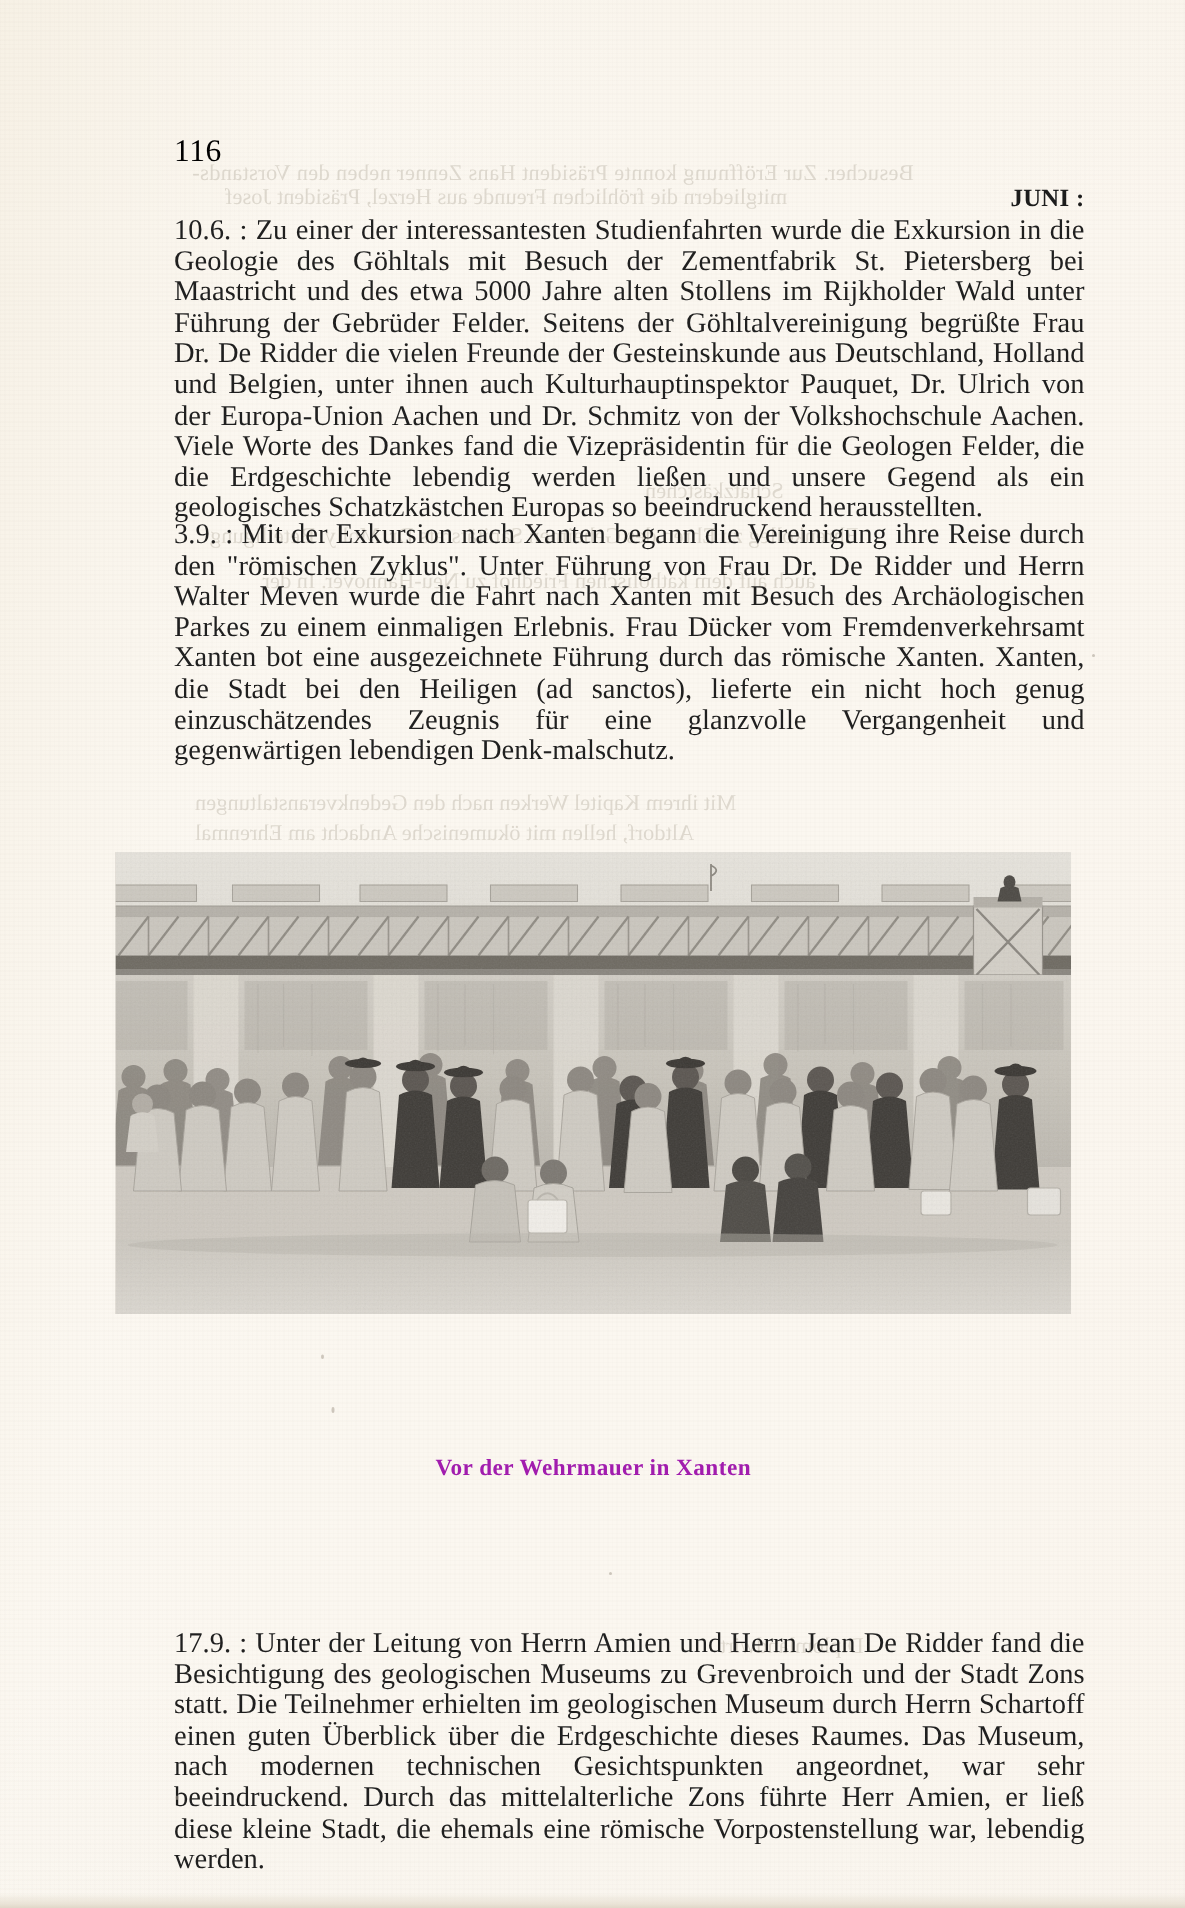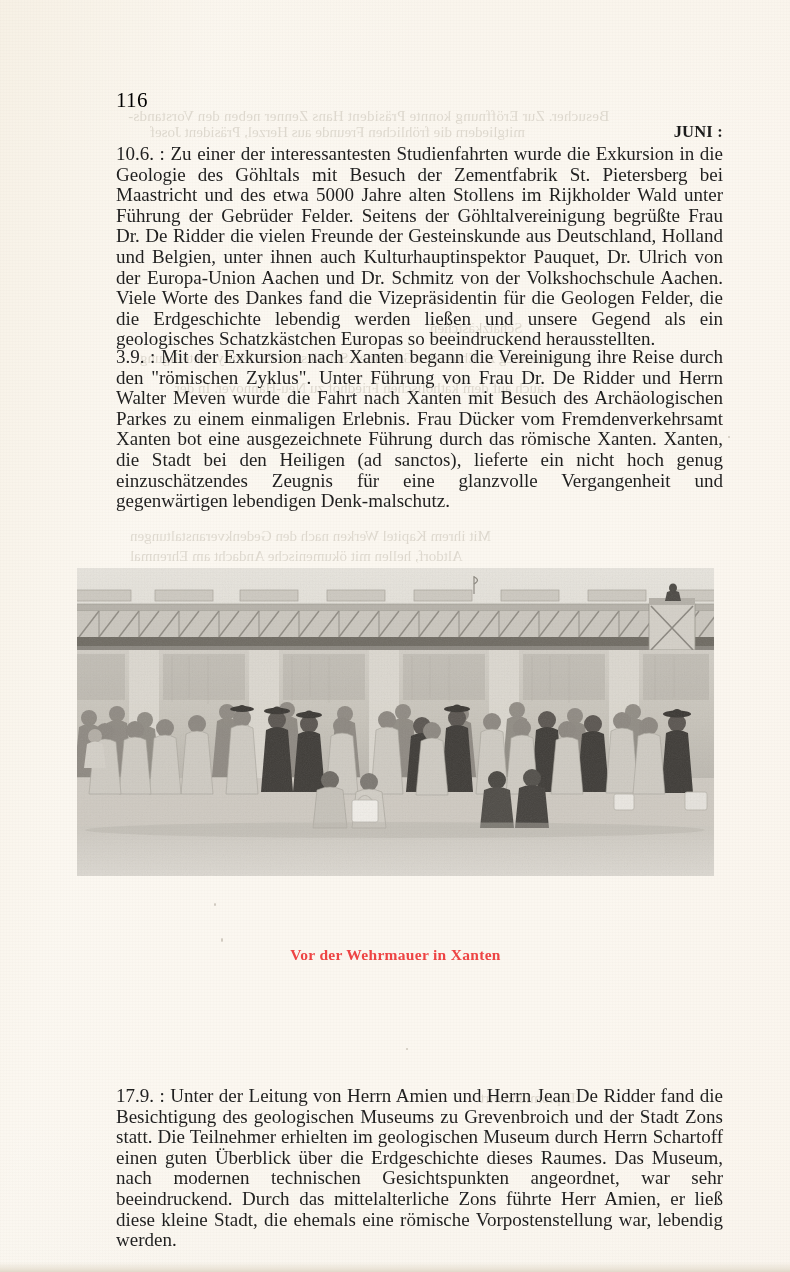--- a/index.html
+++ b/index.html
@@ -109,27 +109,27 @@
     width: 637px;
     height: 308px;
     overflow: hidden;
     background: #cfcac2;
   }
   .photo-svg { display: block; width: 100%; height: 100%; }
 
   .caption {
     position: absolute;
     left: 77px;
-    top: 946px;
+    top: 970px;
     width: 637px;
     text-align: center;
     font-weight: bold;
     font-size: 15.5px;
     letter-spacing: .3px;
-    color: #ef4444;
+    color: #a21caf;
   }
 
   
   .speck {
     position: absolute;
     background: #a9a194;
     border-radius: 50%;
     pointer-events: none;
     opacity: .55;
   }

